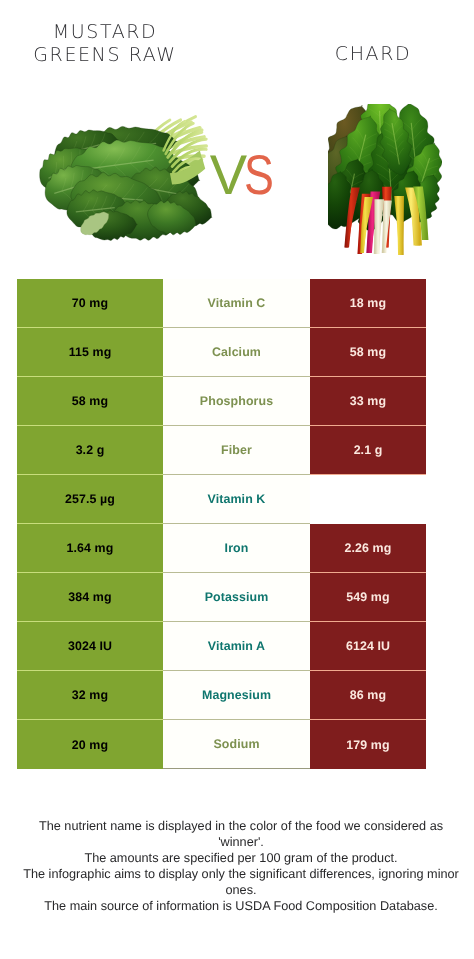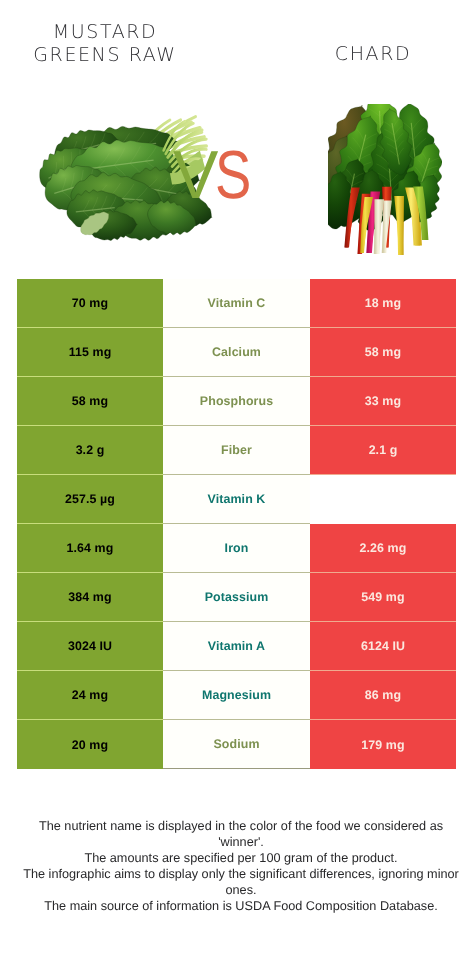--- a/index.html
+++ b/index.html
@@ -9,34 +9,34 @@
 
   .title{position:absolute;font-family:"DejaVu Sans",sans-serif;font-weight:200;
          color:#2f2f33;letter-spacing:1.6px;text-align:center;font-size:19px;line-height:23px;}
   .title-left{left:17px;top:21px;width:176px;}
   .title-right{left:293px;top:43px;width:160px;}
 
   .veg{position:absolute;}
   .veg-left{left:33px;top:112px;width:184px;height:136px;}
   .veg-right{left:328px;top:104px;width:114px;height:151px;}
 
-  .vs{position:absolute;left:173px;top:130px;width:112px;height:90px;
-      font-family:"Liberation Sans",sans-serif;font-size:68px;font-weight:400;
-      letter-spacing:-3px;line-height:90px;}
+  .vs{position:absolute;left:188px;top:130px;width:112px;height:90px;
+      font-family:"Liberation Sans",sans-serif;font-size:56px;font-weight:400;
+      letter-spacing:-3px;line-height:90px;text-align:center;}
   .vs .s{display:inline-block;transform:scaleX(0.80);transform-origin:left center;}
   .vs .v{color:#83a83b;}
   .vs .s{color:#e2654a;}
 
   .table{position:absolute;left:17px;top:279px;width:439px;}
   .row{display:flex;height:49px;}
   .cell{display:flex;align-items:center;justify-content:center;
         font-size:12.4px;font-weight:bold;box-sizing:border-box;letter-spacing:.1px;}
   .cl{width:146px;background:#80a530;color:#000000;}
   .cm{width:147px;background:#fffffb;}
-  .cr{width:146px;background:#ef4444;color:#fbe8df;}
+  .cr{width:116px;background:#7f1d1d;color:#fbe8df;}
   .row .cl{border-bottom:1px solid #c8dd7c;}
   .row .cm{border-bottom:1px solid #b9bc95;}
   .row .cr{border-bottom:1px solid #f0aa8f;}
   .row:last-child .cl,.row:last-child .cr{border-bottom:0;}
   .row:last-child .cm{border-bottom:1px solid #9a9b7e;}
   .nm-left{color:#7d9150;}
   .nm-right{color:#0f766e;}
 
   .footer{position:absolute;left:16px;top:818px;width:450px;text-align:center;
           font-size:12.7px;line-height:16.1px;color:#28282a;font-weight:400;}
@@ -442,21 +442,21 @@
         <div class="cell cl">384 mg</div>
         <div class="cell cm nm-right">Potassium</div>
         <div class="cell cr">549 mg</div>
       </div>
       <div class="row">
         <div class="cell cl">3024 IU</div>
         <div class="cell cm nm-right">Vitamin A</div>
         <div class="cell cr">6124 IU</div>
       </div>
       <div class="row">
-        <div class="cell cl">24 mg</div>
+        <div class="cell cl">32 mg</div>
         <div class="cell cm nm-right">Magnesium</div>
         <div class="cell cr">86 mg</div>
       </div>
       <div class="row">
         <div class="cell cl">20 mg</div>
         <div class="cell cm nm-left">Sodium</div>
         <div class="cell cr">179 mg</div>
       </div>
     </div>
 

